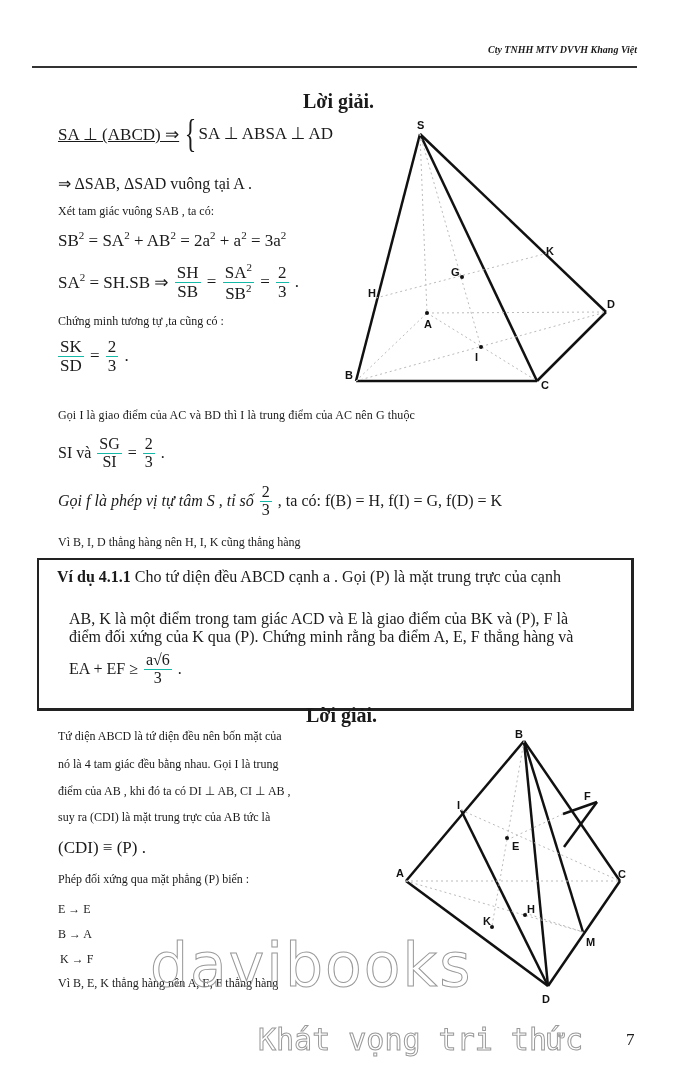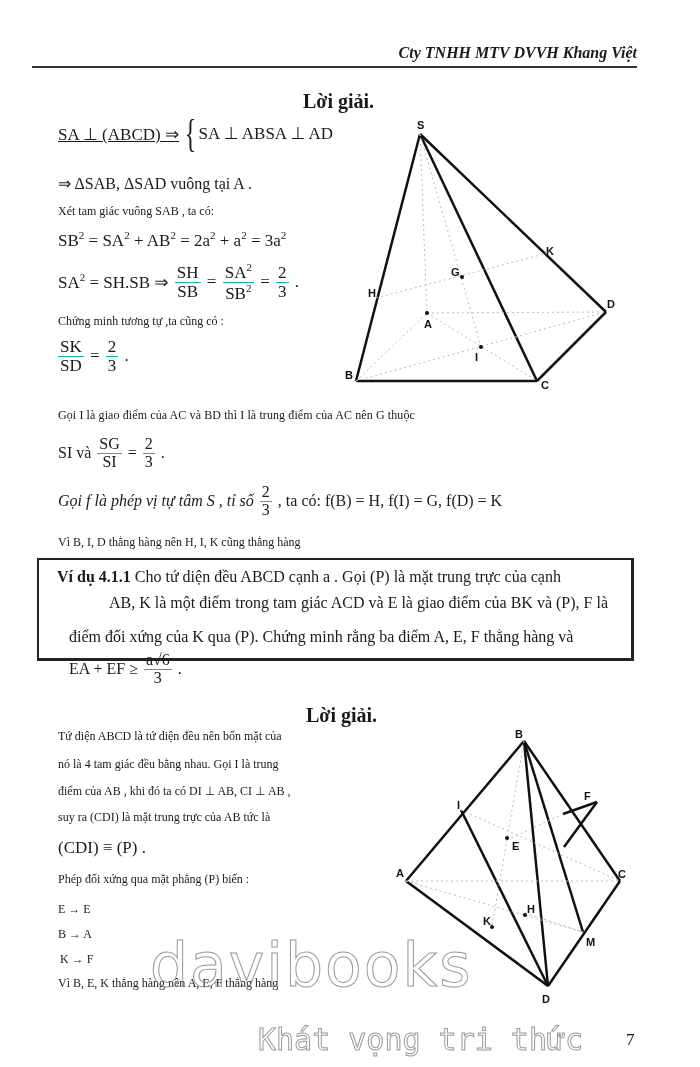--- a/index.html
+++ b/index.html
@@ -1,34 +1,34 @@
 <!DOCTYPE html>
 <html><head>
 <meta charset="utf-8">
 <style>
   html, body { margin: 0; padding: 0; }
   body {
     width: 700px; height: 1067px; background: #ffffff; position: relative; overflow: hidden;
     font-family: "Liberation Serif", serif; color: #1a1a1a;
   }
   .abs { position: absolute; }
-  .header-title { right: 63px; top: 44px; font-style: italic; font-weight: bold; font-size: 16px; }
+  .header-title { right: 63px; top: 44px; font-style: italic; font-weight: bold; font-size: 10px; }
   .header-rule { left: 32px; top: 66px; width: 605px; height: 2px; background: #333; }
   .heading { font-weight: bold; font-size: 20px; }
   .txt { font-size: 12px; white-space: nowrap; }
   .math { font-size: 17px; white-space: nowrap; }
   .frac { display: inline-flex; flex-direction: column; align-items: center; vertical-align: middle; margin: 0 2px; line-height: 1.05; }
   .frac .num { border-bottom: 1px solid #14b8a6; padding: 0 2px; }
   .frac .den { padding: 0 2px; }
   sup { font-size: 11px; }
   .brace-block { display: inline-flex; align-items: center; vertical-align: middle; }
   .brace { font-size: 40px; line-height: 40px; transform: scaleX(0.6); margin: 0 -2px; }
   .brace-lines { display: flex; flex-direction: row; line-height: 22px; }
   .example-box {
-    left: 37px; top: 558px; width: 597px; height: 103px; border: 2px solid #222; box-sizing: border-box;
+    left: 37px; top: 558px; width: 597px; height: 153px; border: 2px solid #222; box-sizing: border-box;
     border-right-width: 3px; border-bottom-width: 3px;
   }
   .example-box .line { position: absolute; font-size: 16px; white-space: nowrap; }
   .bold { font-weight: bold; }
   .fig { position: absolute; left: 0; top: 0; }
   .fig-label { font-family: "Liberation Sans", sans-serif; font-weight: bold; font-size: 11px; fill: #111; }
   .watermark-main {
     left: 150px; top: 930px; font-family: "DejaVu Sans", sans-serif; font-size: 60px; color: transparent;
     -webkit-text-stroke: 1px #999; letter-spacing: 2px; white-space: nowrap;
   }
@@ -191,21 +191,21 @@
   <text class="fig-label" x="527" y="913">H</text>
   <text class="fig-label" x="483" y="925">K</text>
   <text class="fig-label" x="584" y="800">F</text>
 </svg>
 
 <div class="abs example-box">
   <div class="line" style="left:18px; top:8px;">
     <span class="bold">Ví dụ 4.1.1</span>
     <span>Cho tứ diện đều ABCD cạnh  a . Gọi (P)  là mặt trung trực của cạnh</span>
   </div>
-  <div class="line" style="left:30px; top:34px;margin-left:40px;">AB, K là một điểm trong tam giác ACD và E là giao điểm của BK và (P), F là</div>
+  <div class="line" style="left:30px; top:50px;">AB, K là một điểm trong tam giác ACD và E là giao điểm của BK và (P), F là</div>
   <div class="line" style="left:30px; top:68px;">điểm đối xứng của K qua (P). Chứng minh rằng ba điểm  A, E, F  thẳng hàng và</div>
   <div class="line" style="left:30px; top:92px;">
     <span style="vertical-align:middle;">EA + EF ≥</span>
     <span class="frac">
         <span class="num">a√6</span>
         <span class="den">3</span>
       </span>
     <span style="vertical-align:middle;">.</span>
   </div>
 </div>

